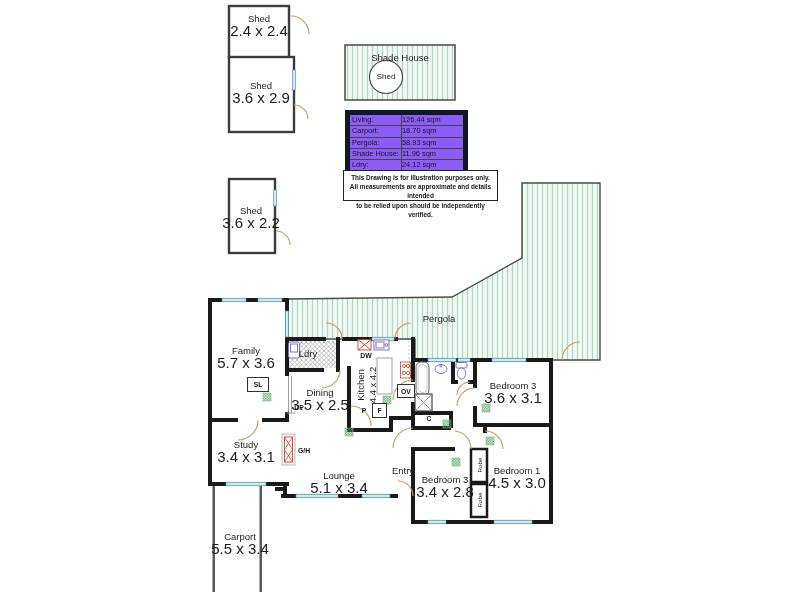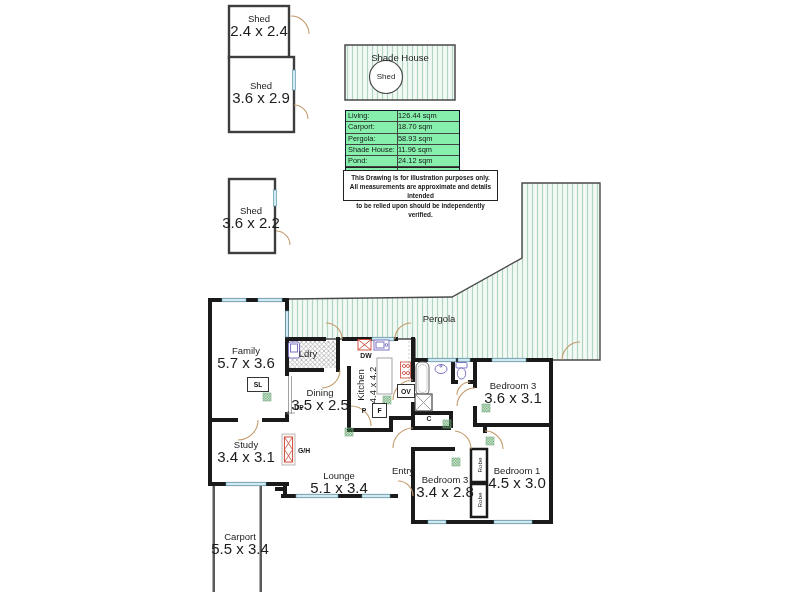--- a/index.html
+++ b/index.html
@@ -9,21 +9,21 @@
   .lbl{position:absolute;transform:translate(-50%,-50%);text-align:center;
        font-size:9.5px;line-height:12px;white-space:nowrap;color:#1c1c1c;}
   .lbl .sz{font-size:15px;}
   .vlabel{position:absolute;transform:translate(-50%,-50%) rotate(-90deg);
           text-align:center;white-space:nowrap;color:#1c1c1c;}
   .tiny{position:absolute;transform:translate(-50%,-50%);font-size:6.8px;
         white-space:nowrap;color:#111;font-weight:700;}
   .tinybox{position:absolute;border:1px solid #333;background:#fff;display:flex;
            align-items:center;justify-content:center;font-size:6.8px;font-weight:700;color:#111;}
   
-  #area-table{position:absolute;left:345px;top:110px;width:113px;border:1px solid #0f172a;background:#86efac;}
+  #area-table{position:absolute;left:345px;top:110px;width:113px;border:5px solid #0f172a;background:#8b5cf6;}
   .arow{display:flex;height:10.3px;font-size:7.4px;line-height:10.3px;border-bottom:0.5px solid #444;}
   .arow:last-child{border-bottom:none;border-top:1px solid #222;}
   .arow .al{width:49px;padding-left:2px;border-right:0.8px solid #444;overflow:hidden;}
   .arow .av{flex:1;text-align:left;padding-right:2px;}
   
   #disclaimer{position:absolute;left:343px;top:170px;width:155px;height:31px;border:1px solid #222;
               background:#fff;text-align:center;font-size:6.4px;font-weight:700;line-height:9.2px;
               padding-top:2px;box-sizing:border-box;}
 </style>
 </head>
@@ -250,21 +250,21 @@
       </div>
   <div class="arow">
         <span class="al">Pergola:</span>
         <span class="av">58.93 sqm</span>
       </div>
   <div class="arow">
         <span class="al">Shade House:</span>
         <span class="av">11.96 sqm</span>
       </div>
   <div class="arow">
-        <span class="al">Pond:</span>
+        <span class="al">Ldry:</span>
         <span class="av">24.12 sqm</span>
       </div>
   <div class="arow">
         <span class="al">Total:</span>
         <span class="av">240.15 sqm</span>
       </div>
 </div>
 
 <div id="disclaimer">
   <div>This Drawing is for illustration purposes only.</div>

